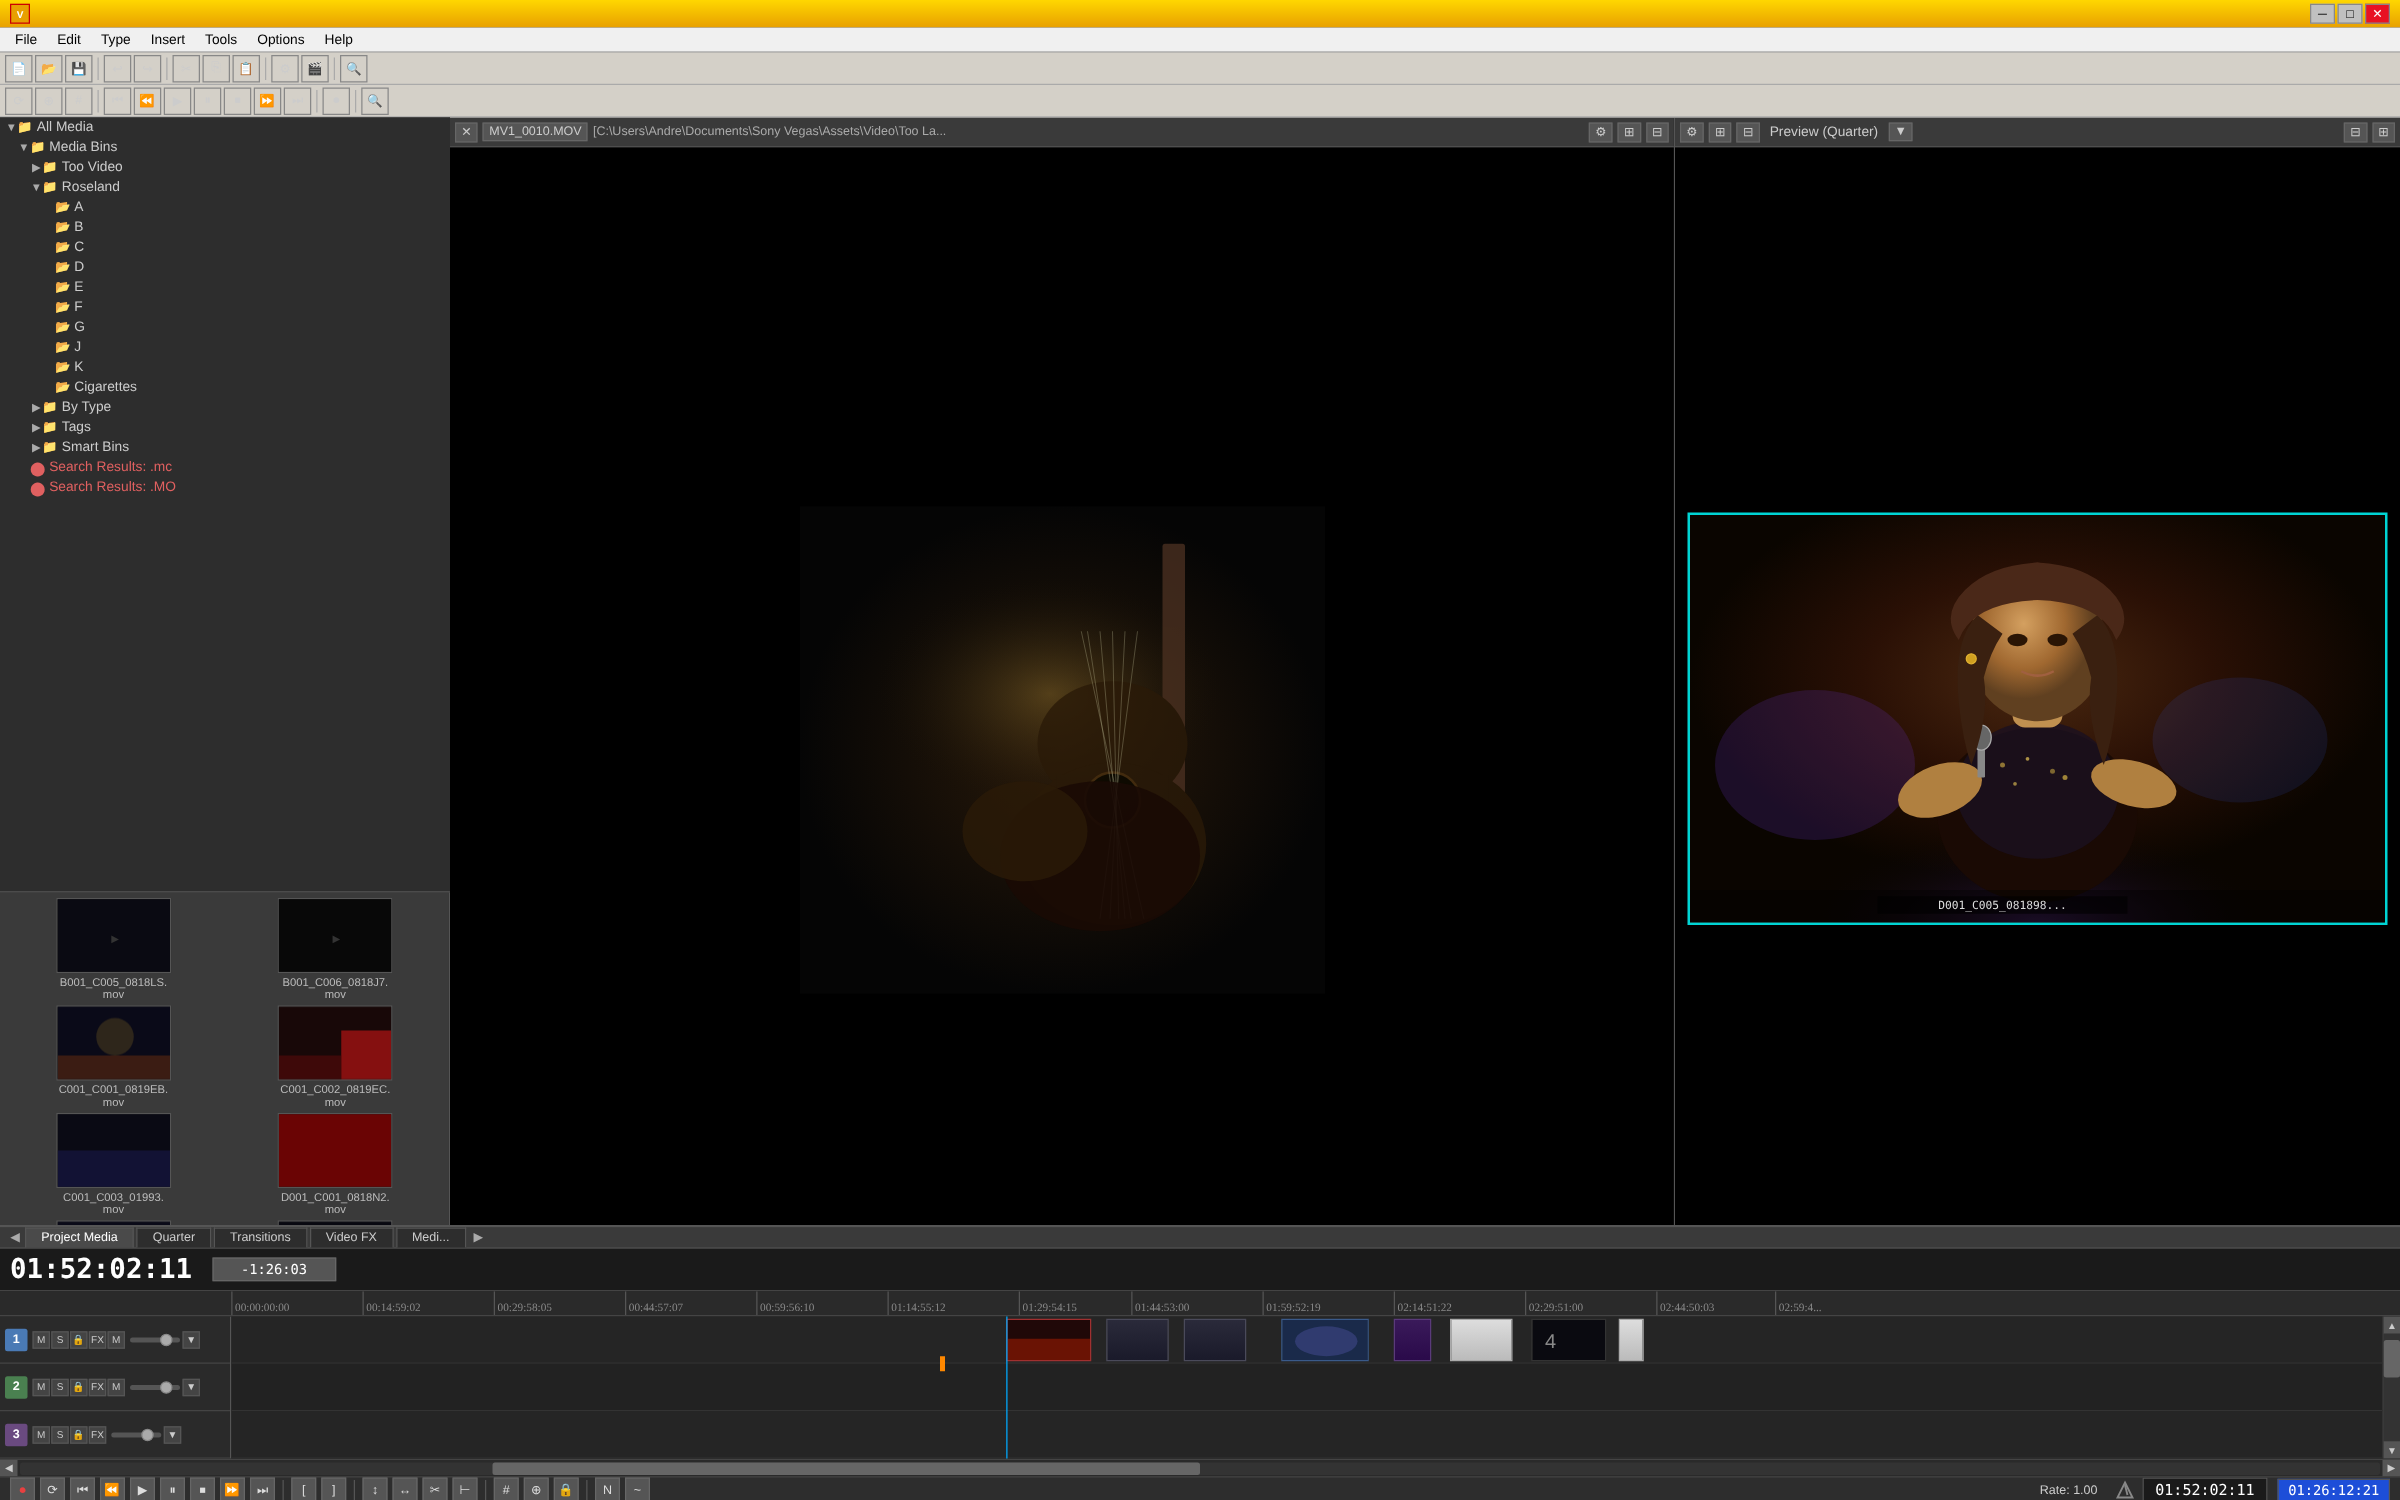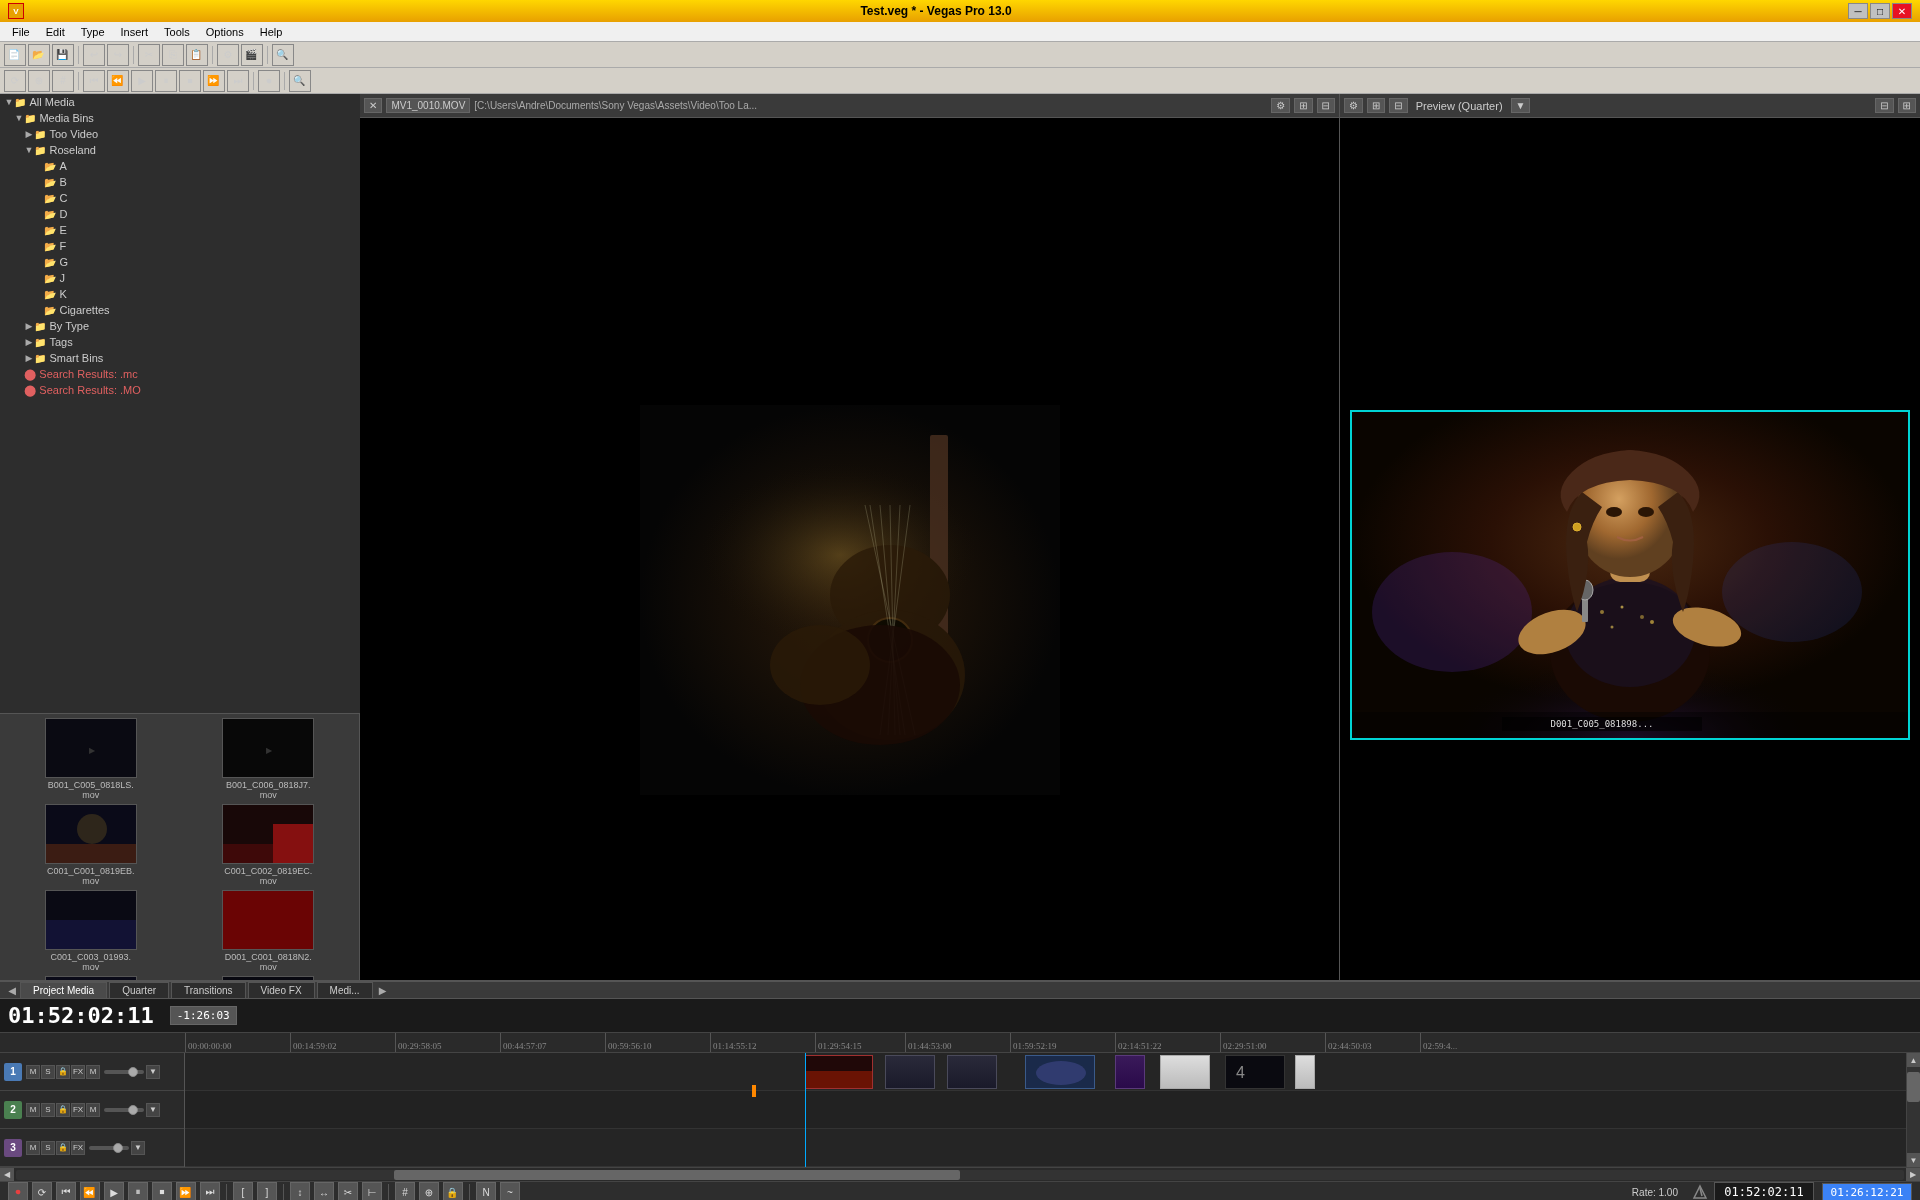--- a/index.html
+++ b/index.html
@@ -410,21 +410,21 @@
       font-size: 22px;
       color: #fff;
       font-family: monospace;
       font-weight: bold;
     }
     #pos-indicator {
       background: #555;
       color: #fff;
       font-size: 11px;
       font-family: monospace;
-      padding: 2px 6px;
+      padding: 2px 22px;
       border: 1px solid #666;
     }
 
     #ruler {
       height: 20px;
       background: #2a2a2a;
       border-bottom: 1px solid #444;
       position: relative;
       overflow: hidden;
     }
@@ -575,21 +575,20 @@
     
     ::-webkit-scrollbar { width: 8px; height: 8px; }
     ::-webkit-scrollbar-track { background: #2a2a2a; }
     ::-webkit-scrollbar-thumb { background: #555; border-radius: 2px; }
   </style>
 </head>
 <body>
 
 <div id="titlebar">
   <div class="app-icon">V</div>
-  <div class="title">Test.veg * - Vegas Pro 13.0</div>
   <div class="win-controls">
     <div class="win-btn">─</div>
     <div class="win-btn">□</div>
     <div class="win-btn close">✕</div>
   </div>
 </div>
 
 <div id="menubar">
   <div class="menu-item">File</div>
   <div class="menu-item">Edit</div>
@@ -1232,18 +1231,18 @@
     <div style="width:20px;height:20px;display:flex;align-items:center;justify-content:center">
       <svg width="16" height="16">
         <polygon points="8,2 14,14 2,14" fill="none" stroke="#888" stroke-width="1.5"></polygon>
         <line x1="8" y1="4" x2="10" y2="12" stroke="#888" stroke-width="1.5"></line>
       </svg>
     </div>
 
     <div style="background:#1a1a1a;border:1px solid #555;color:#fff;font-family:monospace;font-size:12px;padding:2px 6px;min-width:100px;text-align:center">
       <span>01:52:02:11</span>
     </div>
-    <div style="background:#3b82f6;border:1px solid #555;color:#fff;font-family:monospace;font-size:11px;padding:2px 6px;min-width:90px;text-align:center;margin-left:4px">
+    <div style="background:#1d4ed8;border:1px solid #555;color:#fff;font-family:monospace;font-size:11px;padding:2px 6px;min-width:90px;text-align:center;margin-left:4px">
       01:26:12:21
     </div>
   </div>
 
 </div>
 
 </body></html>

